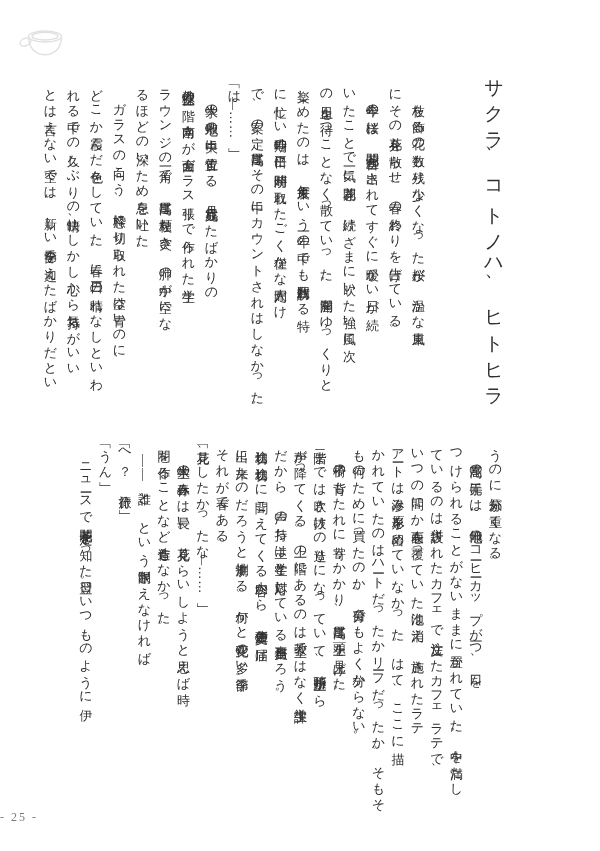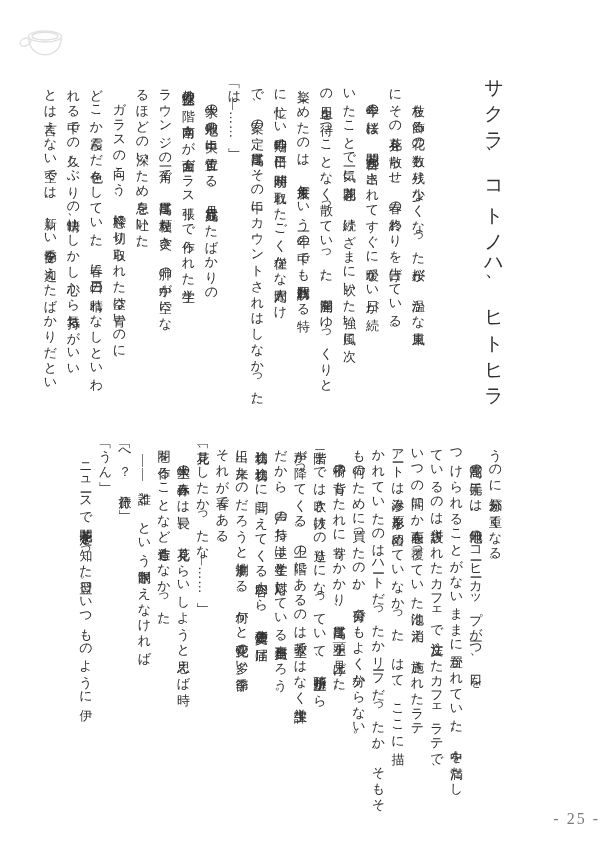--- a/index.html
+++ b/index.html
@@ -43,22 +43,22 @@
     top: 28px;
     left: 19px;
     width: 46px;
     height: 36px;
   }
   .page-number {
     position: absolute;
     top: 810px;
     left: 0;
     right: 0;
-    text-align: right;
-    font-size: 16px;
+    text-align: left;
+    font-size: 12px;
     color: #7a7a7a;
     letter-spacing: 2px;
   }
 </style>
 </head>
 <body>
 
 <div class="page">
 
   <svg class="logo" viewBox="0 0 46 36" fill="none" stroke="#e0e0e0" stroke-width="1.4">

